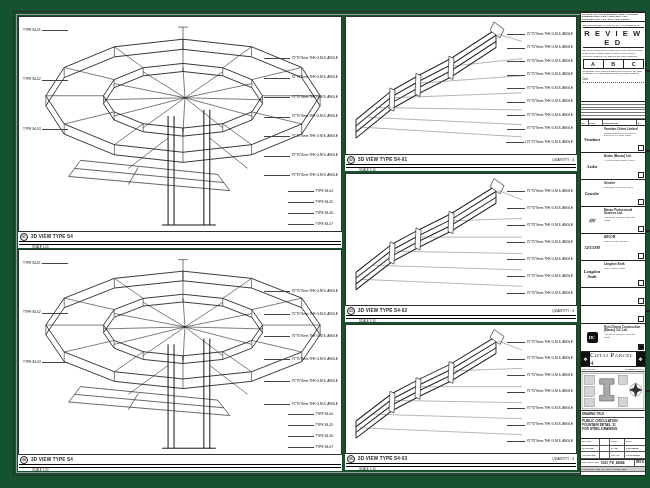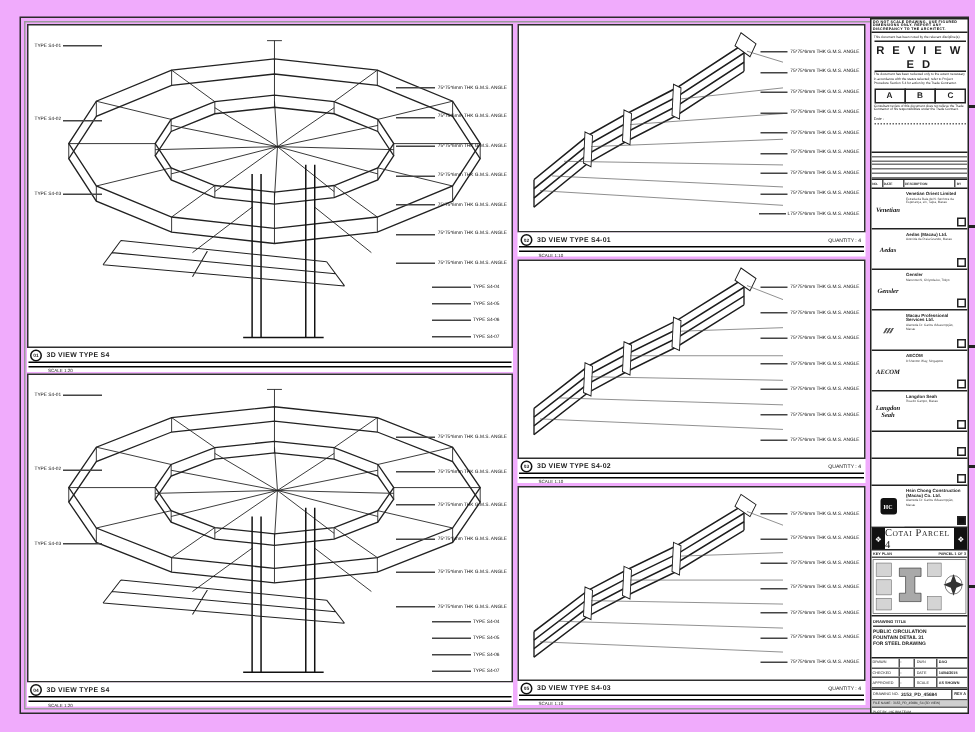--- a/index.html
+++ b/index.html
@@ -1,16 +1,16 @@
 <!DOCTYPE html>
 <html><head>
 <meta charset="utf-8">
 <style>
   html,body{margin:0;padding:0;background:#ffffff;}
-  .page{position:relative;width:650px;height:488px;background:#f0abfc;font-family:"Liberation Sans",sans-serif;color:#1c1c1c;overflow:hidden;}
+  .page{position:relative;width:650px;height:488px;background:#14532d;font-family:"Liberation Sans",sans-serif;color:#1c1c1c;overflow:hidden;}
   .border-outer{position:absolute;left:13px;top:11px;width:633px;height:465px;border:1.6px solid #2b2b2b;box-sizing:border-box;}
   .border-inner{position:absolute;left:16px;top:14px;width:627px;height:459px;border:0.5px solid #9a9a9a;box-sizing:border-box;}
   .tick{position:absolute;right:0;width:4px;height:2px;background:#222;}
 
   
   .panel{position:absolute;border:0.9px solid #2f2f2f;background:#fff;box-sizing:border-box;}
   .view{position:absolute;inset:0;overflow:hidden;}
   .view svg{position:absolute;inset:0;width:100%;height:100%;}
   .pfoot{position:absolute;background:#fff;box-sizing:border-box;}
   .frow{display:flex;align-items:center;gap:3px;height:9px;padding-left:2px;}

